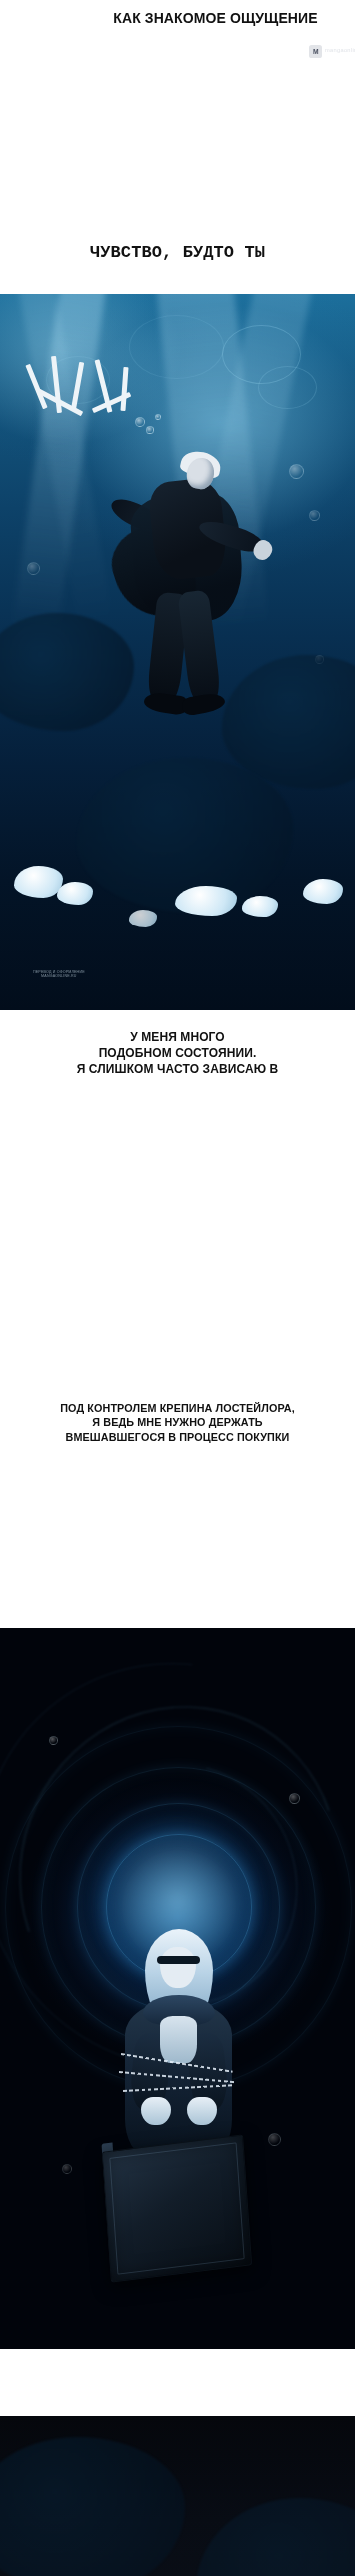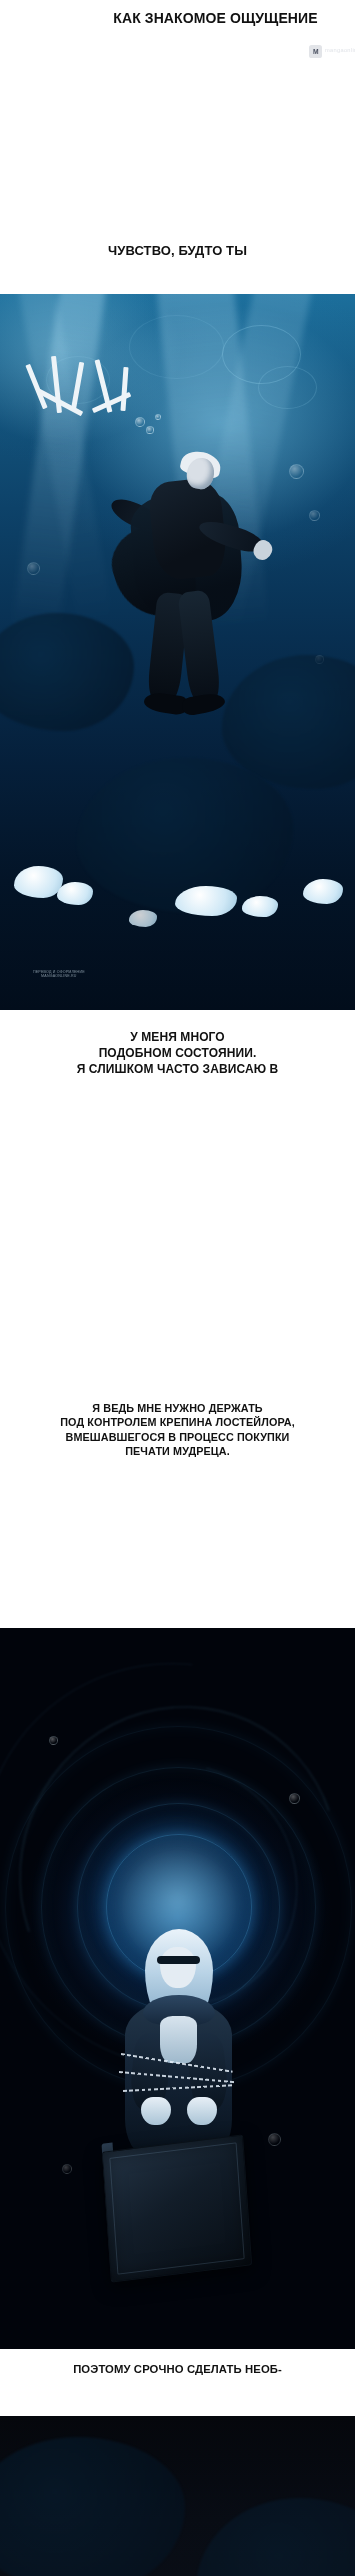--- a/index.html
+++ b/index.html
@@ -389,21 +389,21 @@
 
 <div class="page">
 
   <div class="narration" style="top:9.3px; font-size:14px;padding-left:38px;">
     <span class="line">КАК ЗНАКОМОЕ ОЩУЩЕНИЕ</span>
   </div>
 
   <div class="wm-badge" style="top:45px; left:309px;">M</div>
   <div class="watermark" style="top:47px; left:325px;">mangaonline.ru</div>
 
-  <div class="narration" style="top:242px; font-size:13px;">
+  <div class="narration" style="top:242px; font-size:17px;font-family:Liberation Mono, monospace;">
     <span class="line">ЧУВСТВО, БУДТО ТЫ</span>
   </div>
 
   <div class="panel panel-underwater" style="top:294px; height:716px;">
 
     <div class="shaft s1"></div>
     <div class="shaft s2"></div>
     <div class="shaft s3"></div>
     <div class="shaft s4"></div>
 
@@ -458,24 +458,23 @@
 MANGAONLINE.RU</div>
   </div>
 
   <div class="narration" style="top:1030px; font-size:12px;">
     <span class="line">У МЕНЯ МНОГО</span>
     <span class="line">ПОДОБНОМ СОСТОЯНИИ.</span>
     <span class="line">Я СЛИШКОМ ЧАСТО ЗАВИСАЮ В</span>
   </div>
 
   <div class="narration" style="top:1401px; font-size:10.8px;">
+    <span class="line">ПОД КОНТРОЛЕМ КРЕПИНА ЛОСТЕЙЛОРА,</span>
     <span class="line">Я ВЕДЬ МНЕ НУЖНО ДЕРЖАТЬ</span>
-    <span class="line">ПОД КОНТРОЛЕМ КРЕПИНА ЛОСТЕЙЛОРА,</span>
     <span class="line">ВМЕШАВШЕГОСЯ В ПРОЦЕСС ПОКУПКИ</span>
-    <span class="line">ПЕЧАТИ МУДРЕЦА.</span>
   </div>
 
   <div class="panel panel-vortex" style="top:1628px; height:721px;">
 
     <div class="glow-core" style="left:90px; top:185px; width:175px; height:175px;"></div>
 
     <div class="ring" style="left:106px; top:206px; width:144px; height:144px;"></div>
     <div class="ring" style="left:77px; top:175px; width:201px; height:206px; opacity:.6;"></div>
     <div class="ring" style="left:41px;  top:139px; width:273px; height:278px; opacity:.42;"></div>
     <div class="ring" style="left:5.2px;  top:98px; width:345px; height:361px; opacity:.28;"></div>
@@ -503,21 +502,20 @@
     <div class="mage-hand-r"></div>
     <div class="chain" style="left:5.2px; top:129px; width:113px; transform:rotate(9deg);"></div>
     <div class="chain" style="left:3.1px;  top:147px; width:117px; transform:rotate(5deg);"></div>
     <div class="chain" style="left:7.2px; top:166px; width:110px; transform:rotate(-3deg);"></div>
   </div>
 
   <div class="grimoire-spine"></div>
   <div class="grimoire"></div>
 
   <div class="narration" style="top:2362px; font-size:11.3px;">
-    <span class="line">ПОЭТОМУ СРОЧНО СДЕЛАТЬ НЕОБ-</span>
   </div>
 
   <div class="panel panel-room" style="top:2416px; height:258px;">
     <div class="dark-blob" style="left:-31px; top:20.6px;  width:216px; height:155px; opacity:.5;"></div>
     <div class="dark-blob" style="left:196px; top:82px; width:206px; height:165px; opacity:.45;"></div>
   </div>
 
 </div>
 
 

